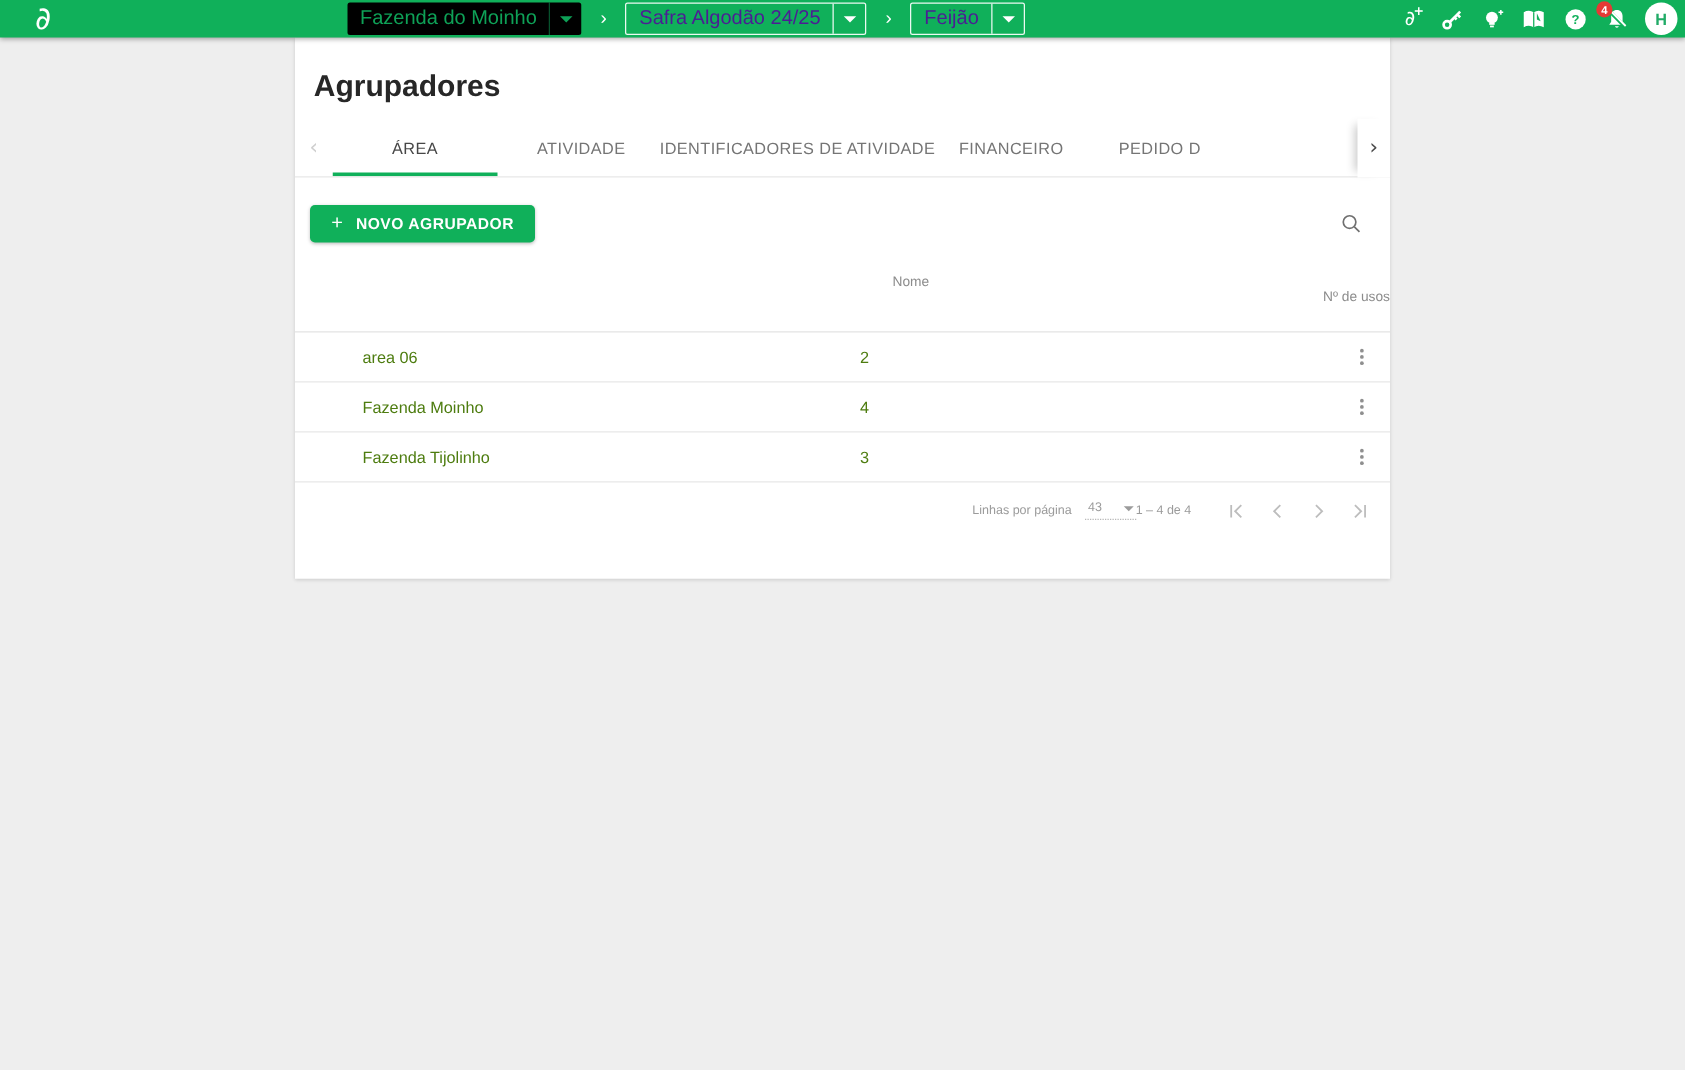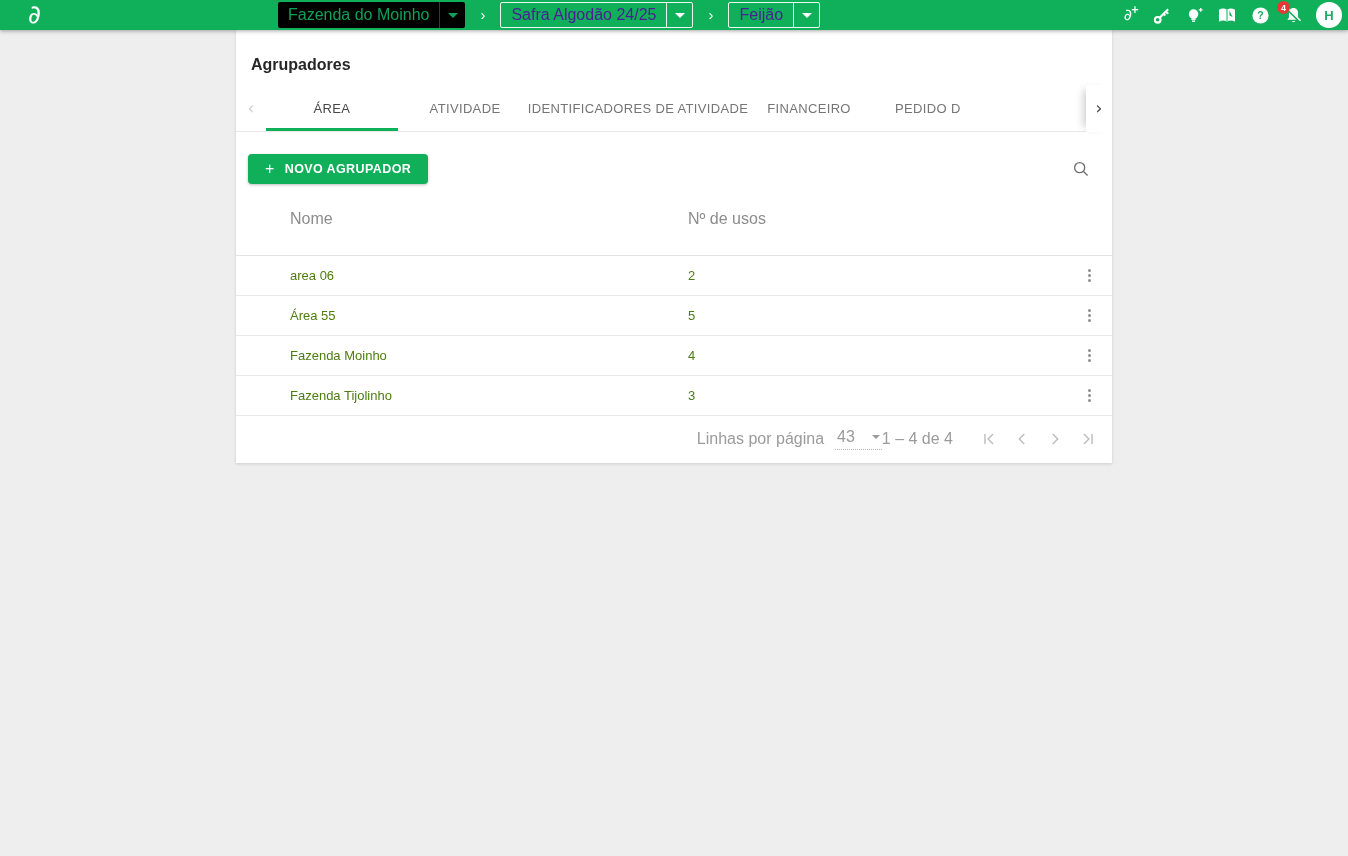--- a/index.html
+++ b/index.html
@@ -56,21 +56,21 @@
     color:#21ab67; font-size:13px; font-weight:bold; cursor:pointer;
   }
 
   
   .card {
     position:absolute; left:236px; top:30px; width:876px; height:433px;
     background:#fff; box-shadow:0 1px 3px rgba(0,0,0,.14);
   }
   .page-title {
     padding:26px 16px 0 15px;
-    font-size:16px; color:#272727;
+    font-size:24px; color:#272727;
   }
 
   
   .tabs { position:relative; height:47px; margin-top:11px; border-bottom:1px solid #e8e8e8; display:flex; }
   .tab-nav-left { width:30px; display:flex; align-items:center; justify-content:center; color:#cfcfcf; cursor:pointer; }
   .tab-strip { flex:1; display:flex; overflow:hidden; }
   .tab {
     flex:none; display:flex; align-items:center; justify-content:center;
     font-size:13px; font-weight:400; letter-spacing:.35px; color:#757575;
     cursor:pointer; position:relative; white-space:nowrap;
@@ -90,32 +90,32 @@
     height:30px; background:#10b05a; color:#fff; border:none; border-radius:4px;
     padding:0 17px; display:flex; align-items:center; gap:10px;
     font-family:"Liberation Sans", sans-serif;
     font-size:12.5px; font-weight:bold; letter-spacing:.4px;
     box-shadow:0 1px 3px rgba(0,0,0,.25); cursor:pointer;
   }
   .new-btn .plus-sign { font-size:16px; font-weight:normal; }
 
   
   .table { margin-top:26px; }
-  .thead { display:flex; height:46px; align-items:flex-start; font-size:16px; color:#8c8c8c; border-bottom:1px solid #e3e3e3; }
+  .thead { display:flex; height:46px; align-items:flex-end; font-size:11px; color:#8c8c8c; border-bottom:1px solid #e3e3e3;flex-direction:column; }
   .col-name { width:452px; padding-left:54px; }
   .col-usos { flex:1; }
   .col-menu { width:46px; display:flex; justify-content:center; }
   .trow { display:flex; height:40px; align-items:center; font-size:13px; color:#4d7c0f; border-bottom:1px solid #e8e8e8; }
   .kebab { display:flex; flex-direction:column; gap:2px; padding:4px; cursor:pointer; }
   .kebab i { width:3px; height:3px; border-radius:50%; background:#8f8f8f; }
 
   
   .pagination {
     display:flex; align-items:center; justify-content:flex-end;
-    height:45px; padding-right:14px; font-size:16px; color:#9b9b9b;
+    height:45px; padding-right:14px; font-size:10px; color:#9b9b9b;
   }
   .rpp-select {
     display:flex; align-items:center; gap:17px; margin-left:11px;
     border-bottom:1px dotted #b8b8b8; padding:0 2px 3px 2px; cursor:pointer;
   }
   .caret-down-sm { width:0; height:0; border-left:4px solid transparent; border-right:4px solid transparent; border-top:4px solid #9b9b9b; }
   .range-label { }
   .pager { display:flex; align-items:center; gap:13px; margin-left:26px; }
   .pager-btn { width:20px; height:20px; display:flex; align-items:center; justify-content:center; cursor:pointer; }
   .pager-btn svg { stroke:#bdbdbd; stroke-width:1.6; fill:none; }
@@ -241,31 +241,20 @@
       <span class="col-usos">2</span>
       <span class="col-menu">
           <span class="kebab">
             <i></i>
             <i></i>
             <i></i>
           </span>
         </span>
     </div>
     <div class="trow">
-      <span class="col-name">Área 55</span>
-      <span class="col-usos">5</span>
-      <span class="col-menu">
-          <span class="kebab">
-            <i></i>
-            <i></i>
-            <i></i>
-          </span>
-        </span>
-    </div>
-    <div class="trow">
       <span class="col-name">Fazenda Moinho</span>
       <span class="col-usos">4</span>
       <span class="col-menu">
           <span class="kebab">
             <i></i>
             <i></i>
             <i></i>
           </span>
         </span>
     </div>

